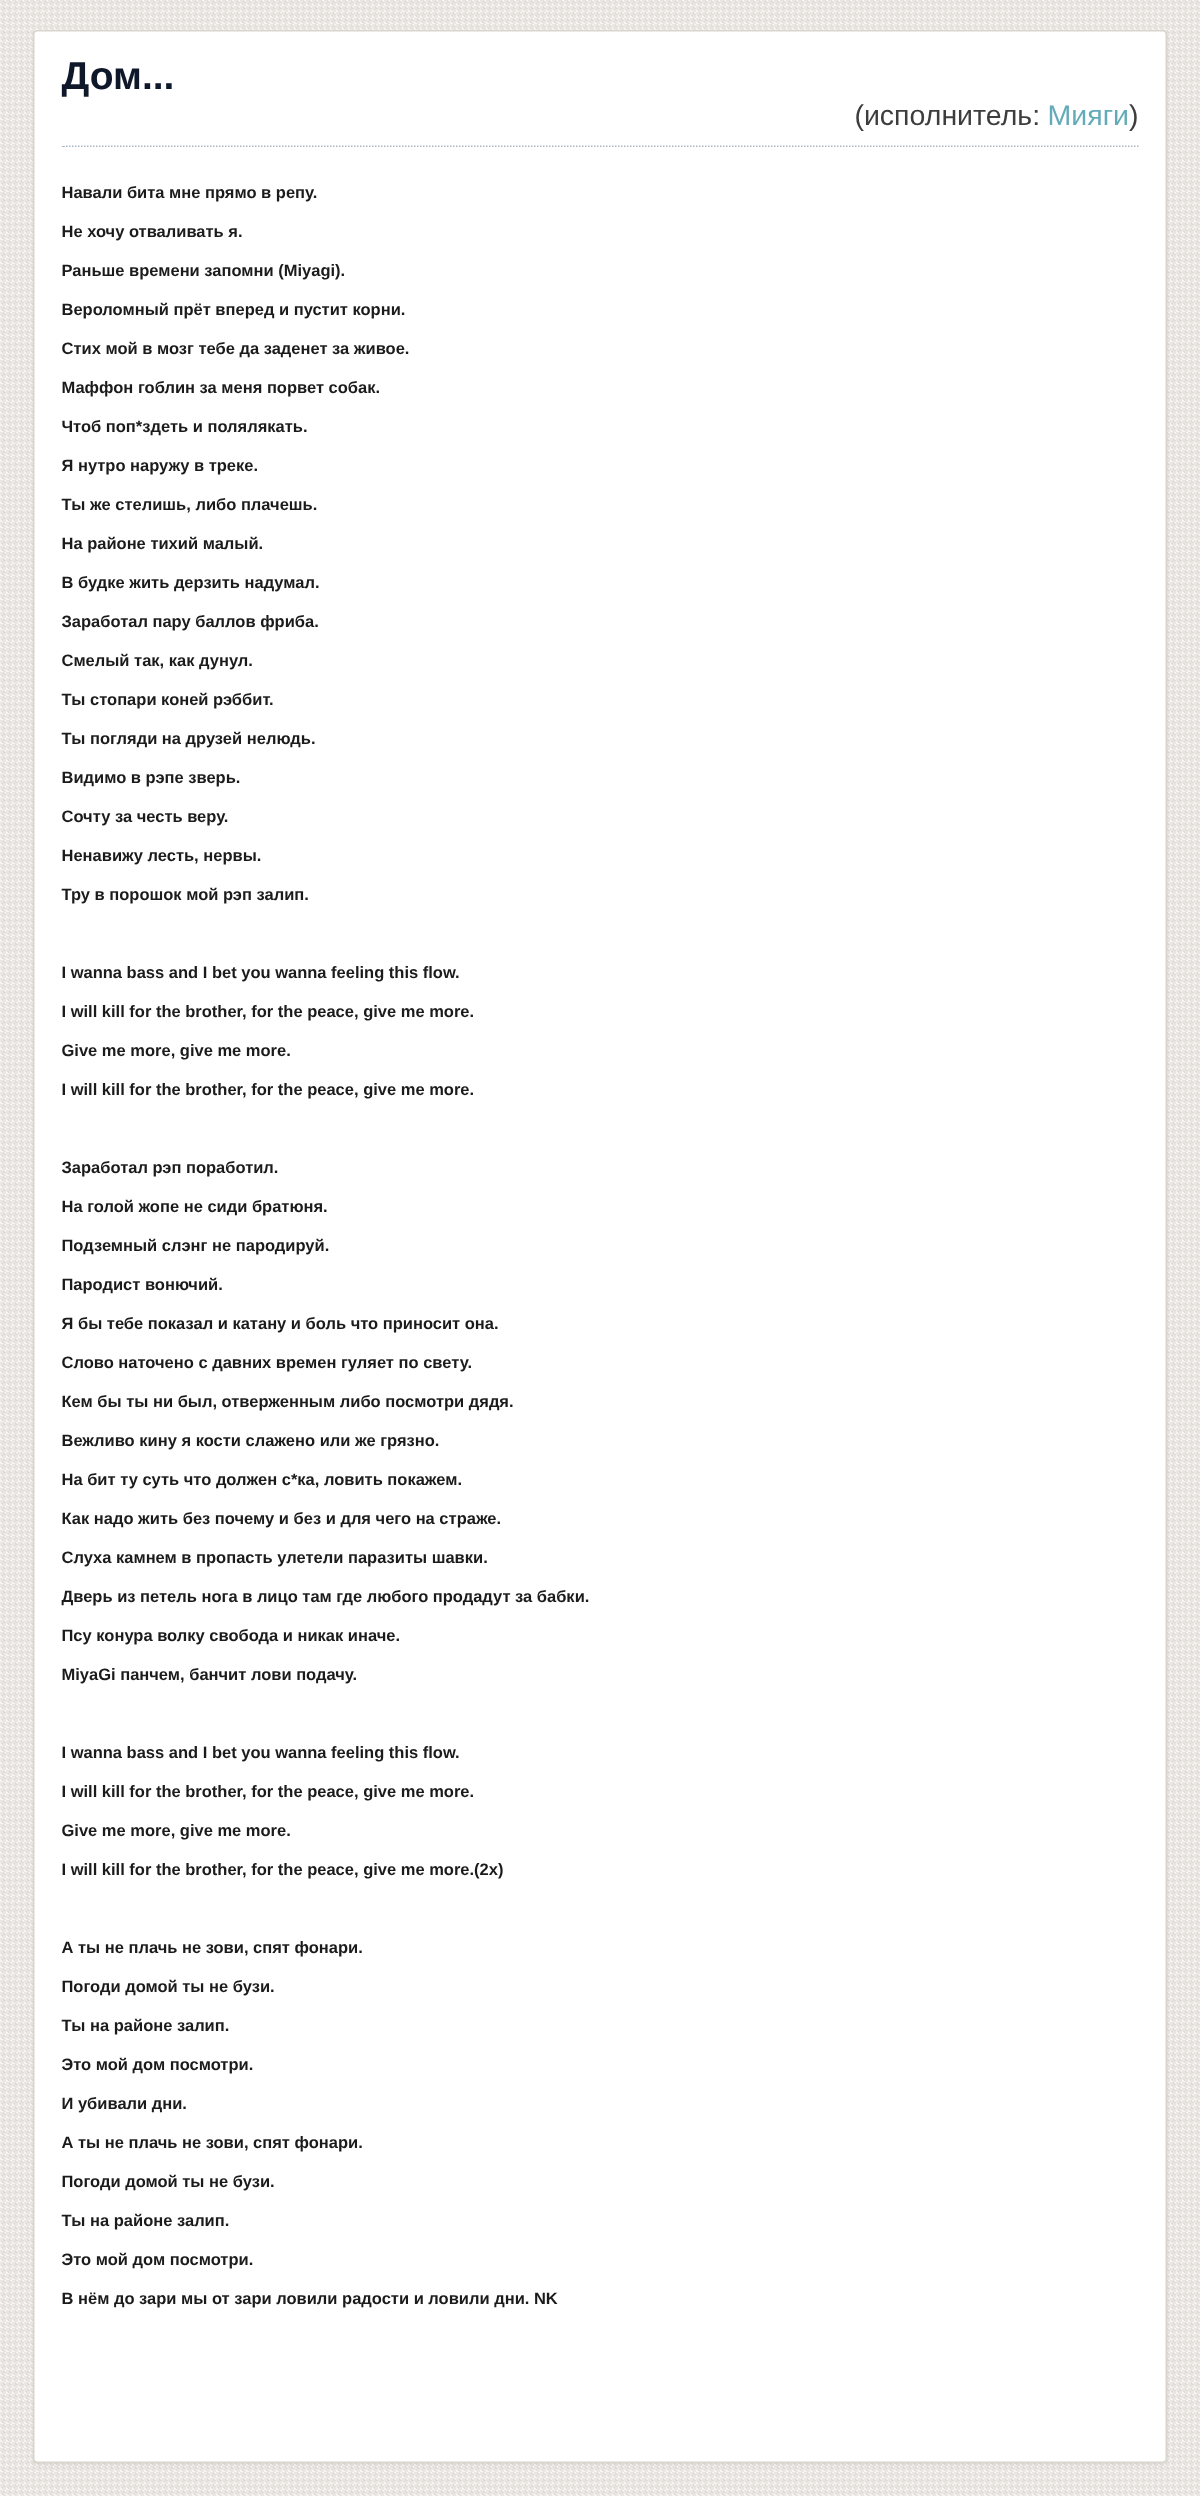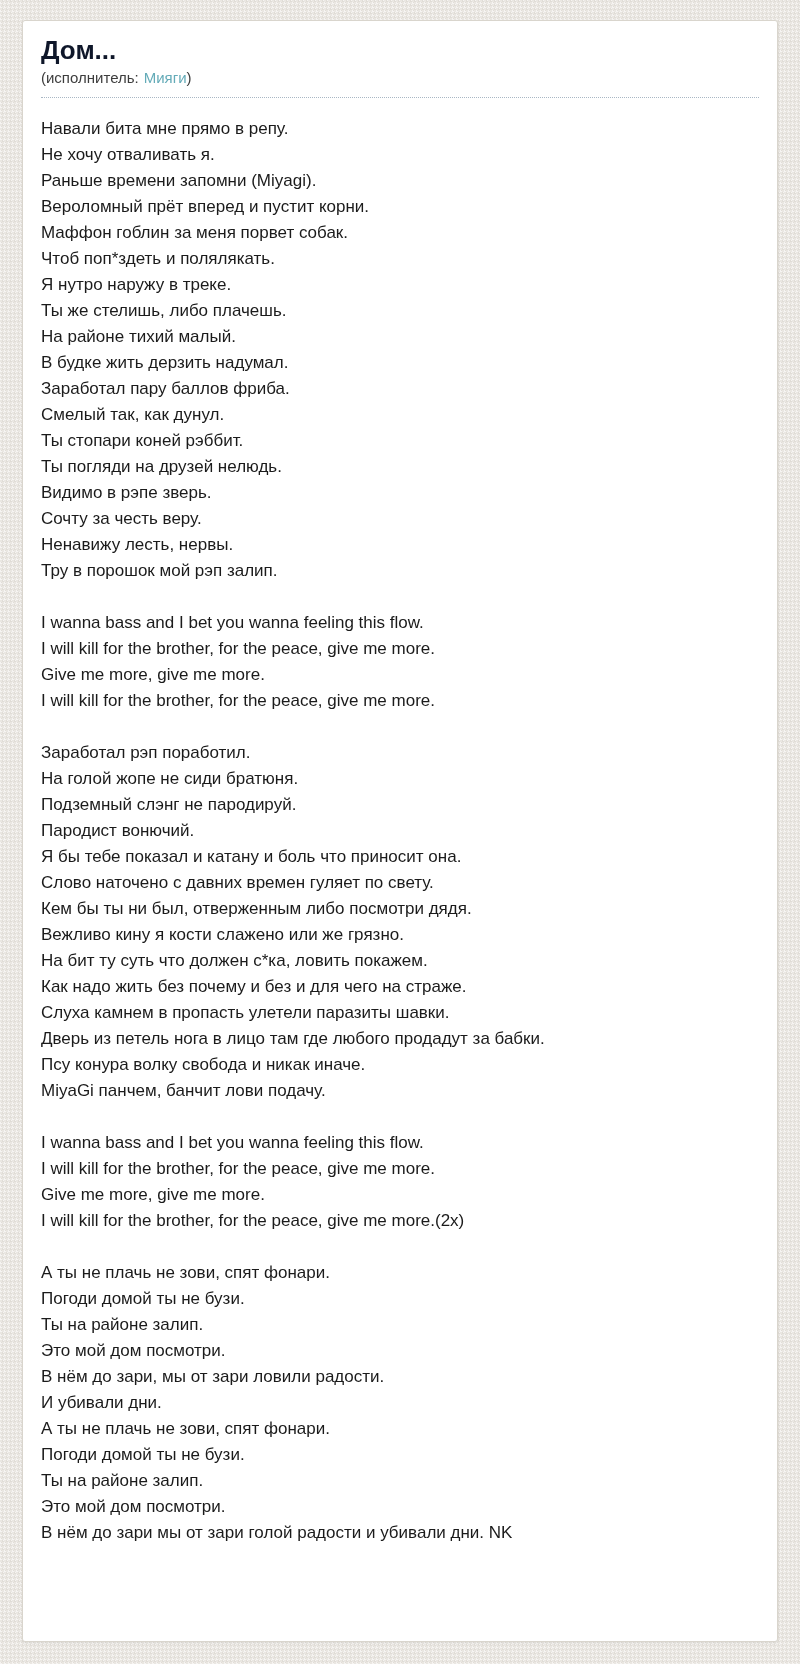--- a/index.html
+++ b/index.html
@@ -38,35 +38,37 @@
   }
   .song-title {
     margin: 0;
     font-size: 26px;
     line-height: 31px;
     font-weight: bold;
     color: #0f172a;
   }
   .song-subtitle {
     margin-top: 2px;
-    font-size: 15px;
+    font-size: 19px;
     line-height: 20px;
     color: #3d3d3d;
+    text-align: right;
   }
   .artist-link {
     color: #64abb8;
     text-decoration: none;
     cursor: pointer;
     margin-left: 5px;
   }
   .lyrics {
     margin-top: 18px;
-    font-size: 17px;
+    font-size: 11px;
     line-height: 26px;
     color: #1b1b1b;
+    font-weight: bold;
   }
   .lyric-line {
     white-space: pre-wrap;
   }
 </style>
 </head>
 <body>
 
 <div class="card">
   <div class="song-header">
@@ -74,20 +76,21 @@
     <div class="song-subtitle">
       <span>(исполнитель:</span><a class="artist-link">Мияги</a><span>)</span>
     </div>
   </div>
 
   <div class="lyrics">
       <div class="lyric-line">Навали бита мне прямо в репу.</div>
       <div class="lyric-line">Не хочу отваливать я.</div>
       <div class="lyric-line">Раньше времени запомни (Miyagi).</div>
       <div class="lyric-line">Вероломный прёт вперед и пустит корни.</div>
+      <div class="lyric-line">Стих мой в мозг тебе да заденет за живое.</div>
       <div class="lyric-line">Маффон гоблин за меня порвет собак.</div>
       <div class="lyric-line">Чтоб поп*здеть и полялякать.</div>
       <div class="lyric-line">Я нутро наружу в треке.</div>
       <div class="lyric-line">Ты же стелишь, либо плачешь.</div>
       <div class="lyric-line">На районе тихий малый.</div>
       <div class="lyric-line">В будке жить дерзить надумал.</div>
       <div class="lyric-line">Заработал пару баллов фриба.</div>
       <div class="lyric-line">Смелый так, как дунул.</div>
       <div class="lyric-line">Ты стопари коней рэббит.</div>
       <div class="lyric-line">Ты погляди на друзей нелюдь.</div>
@@ -118,21 +121,20 @@
       <div class="lyric-line">&nbsp;</div>
       <div class="lyric-line">I wanna bass and I bet you wanna feeling this flow.</div>
       <div class="lyric-line">I will kill for the brother, for the peace, give me more.</div>
       <div class="lyric-line">Give me more, give me more.</div>
       <div class="lyric-line">I will kill for the brother, for the peace, give me more.(2x)</div>
       <div class="lyric-line">&nbsp;</div>
       <div class="lyric-line">А ты не плачь не зови, спят фонари.</div>
       <div class="lyric-line">Погоди домой ты не бузи.</div>
       <div class="lyric-line">Ты на районе залип.</div>
       <div class="lyric-line">Это мой дом посмотри.</div>
-      <div class="lyric-line">В нём до зари, мы от зари ловили радости.</div>
       <div class="lyric-line">И убивали дни.</div>
       <div class="lyric-line">А ты не плачь не зови, спят фонари.</div>
       <div class="lyric-line">Погоди домой ты не бузи.</div>
       <div class="lyric-line">Ты на районе залип.</div>
       <div class="lyric-line">Это мой дом посмотри.</div>
-      <div class="lyric-line">В нём до зари мы от зари голой радости и убивали дни. NK</div>
+      <div class="lyric-line">В нём до зари мы от зари ловили радости и ловили дни. NK</div>
     </div>
 </div>
 
 </body></html>

